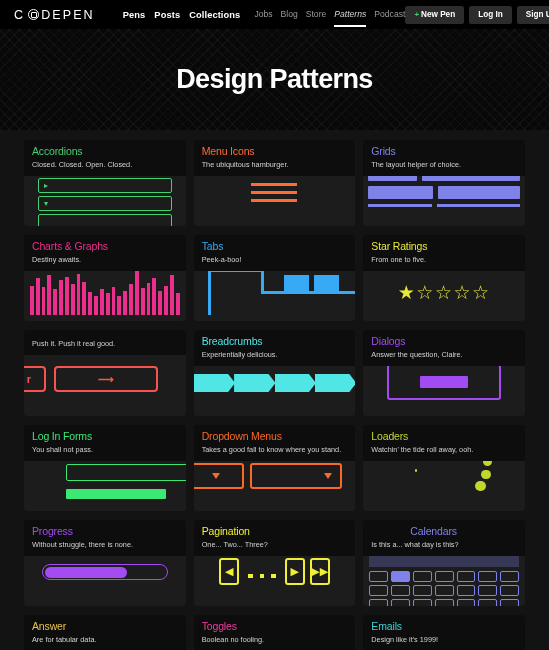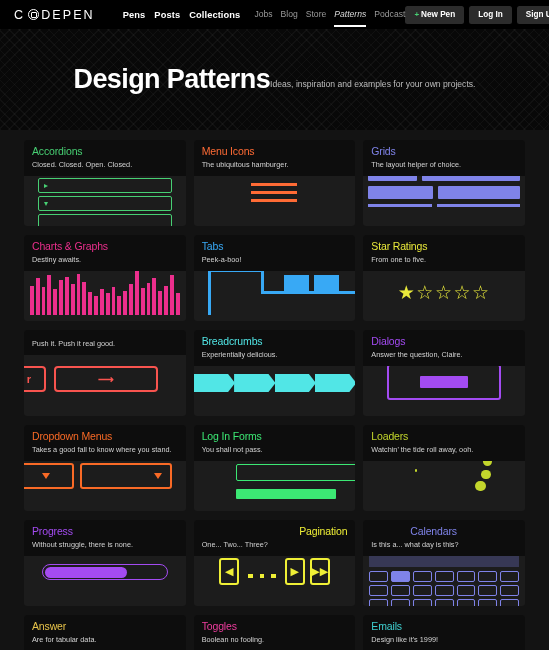--- a/index.html
+++ b/index.html
@@ -244,21 +244,20 @@
       <span>New Pen</span>
     </button>
     <button class="btn-nav">Log In</button>
     <button class="btn-nav">Sign Up</button>
 
   </div>
 </div>
 
 <div class="hero">
   <h1>Design Patterns</h1>
-  <p>Ideas, inspiration and examples for your own projects.</p>
 </div>
 
 <div class="grid" id="grid">
     <div class="card">
       <div class="card-art" style="--c: #47cf73;">
         <div class="acc-wrap">
           <div class="acc-row">
             <div class="tri-r"></div>
           </div>
           <div class="acc-row">
@@ -402,46 +401,46 @@
         <div class="dialog">
           <div class="ok"></div>
         </div>
       </div>
       <div class="card-head">
         <div class="card-title" style="color: rgb(163, 75, 242);">Dialogs</div>
         <div class="card-desc">Answer the question, Claire.</div>
       </div>
     </div>
     <div class="card">
-      <div class="card-art" style="--c: #f96a26;">
-        <div class="dds">
-          <div class="dd" style="width:56px">
-            <div class="caret"></div>
-          </div>
-          <div class="dd" style="width:92px;justify-content:flex-end">
-            <div class="caret"></div>
-          </div>
-        </div>
-      </div>
-      <div class="card-head">
-        <div class="card-title" style="color: rgb(249, 106, 38);">Dropdown Menus</div>
-        <div class="card-desc">Takes a good fall to know where you stand.</div>
-      </div>
-    </div>
-    <div class="card">
       <div class="card-art" style="--c: #3ce874;">
         <div class="login">
           <div class="f" style="opacity:.55"></div>
           <div class="f"></div>
           <div class="sb"></div>
         </div>
       </div>
       <div class="card-head">
         <div class="card-title" style="color: rgb(60, 232, 116);">Log In Forms</div>
         <div class="card-desc">You shall not pass.</div>
+      </div>
+    </div>
+    <div class="card">
+      <div class="card-art" style="--c: #f96a26;">
+        <div class="dds">
+          <div class="dd" style="width:56px">
+            <div class="caret"></div>
+          </div>
+          <div class="dd" style="width:92px;justify-content:flex-end">
+            <div class="caret"></div>
+          </div>
+        </div>
+      </div>
+      <div class="card-head">
+        <div class="card-title" style="color: rgb(249, 106, 38);">Dropdown Menus</div>
+        <div class="card-desc">Takes a good fall to know where you stand.</div>
       </div>
     </div>
     <div class="card">
       <div class="card-art" style="--c: #c3d62c;">
         <div class="loader">
           <i style="left:51.2px;top:44.4px;width:2.5px;height:2.5px"></i>
           <i style="left:51.1px;top:31.2px;width:3.2px;height:3.2px"></i>
           <i style="left:55.5px;top:19.0px;width:3.9px;height:3.9px"></i>
           <i style="left:63.7px;top:9.2px;width:4.7px;height:4.7px"></i>
           <i style="left:74.7px;top:2.9px;width:5.4px;height:5.4px"></i>
@@ -477,21 +476,21 @@
           <div class="dots">
             <i></i>
             <i></i>
             <i></i>
           </div>
           <div class="bx">▶</div>
           <div class="bx">▶▶</div>
         </div>
       </div>
       <div class="card-head">
-        <div class="card-title" style="color: rgb(239, 239, 54); text-align: right;">Pagination</div>
+        <div class="card-title" style="color: rgb(239, 239, 54);">Pagination</div>
         <div class="card-desc">One... Two... Three?</div>
       </div>
     </div>
     <div class="card">
       <div class="card-art" style="--c: #7f83e9;">
         <div class="cal">
           <div class="bnr"></div>
           <div class="r">
             <div class="c"></div>
             <div class="c on"></div>

